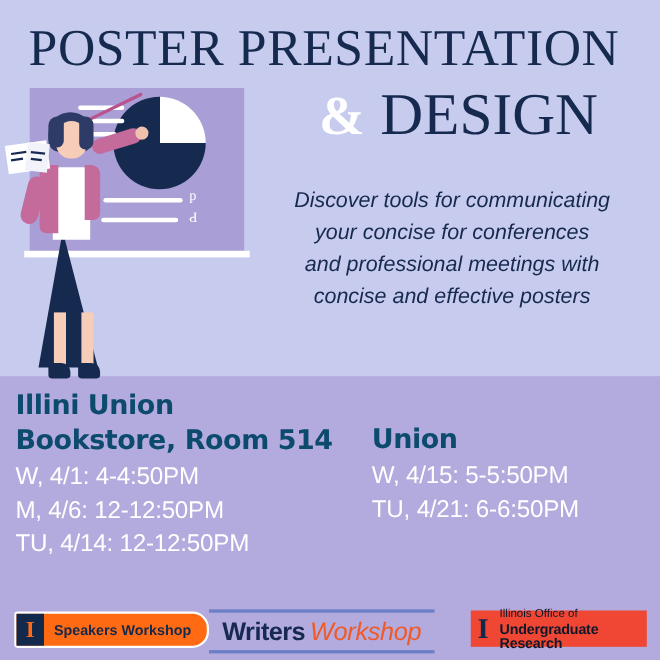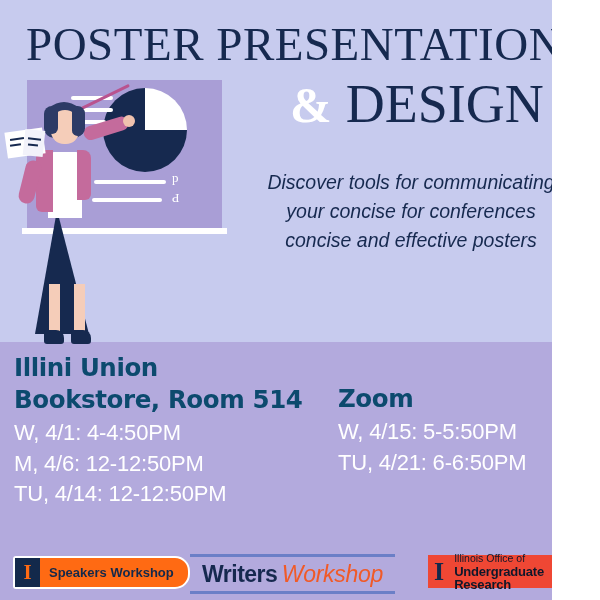--- a/index.html
+++ b/index.html
@@ -2,21 +2,21 @@
 <html><head>
 <meta charset="utf-8">
 <style>
   html, body {
     margin: 0;
     padding: 0;
     background: #ffffff;
   }
   #poster {
     position: relative;
-    width: 552px;
+    width: 600px;
     height: 600px;
     overflow: hidden;
     font-family: "Liberation Sans", sans-serif;
     background: #c7cbee;
   }
   
   .band-top {
     position: absolute;
     left: 0; top: 0;
     width: 600px; height: 342px;
@@ -379,20 +379,21 @@
   <div class="band-bottom"></div>
 
   <div class="title-line1">POSTER PRESENTATION</div>
   <div class="title-line2">
     <span class="amp">&amp;</span><span>DESIGN</span>
   </div>
 
   <div class="desc">
     <div>Discover tools for communicating</div>
     <div>your concise for conferences</div>
+    <div>and professional meetings with</div>
     <div>concise and effective posters</div>
   </div>
 
   <div class="illus">
     <div class="board"></div>
     <div class="pie"></div>
     <div class="bline b1"></div>
     <div class="bline b2"></div>
     <div class="bline b3"></div>
     <div class="bline b4"></div>
@@ -433,21 +434,21 @@
     </div>
     <div class="sched">
       <div>W, 4/1: 4-4:50PM</div>
       <div>M, 4/6: 12-12:50PM</div>
       <div>TU, 4/14: 12-12:50PM</div>
     </div>
   </div>
 
   <div class="venue-right">
     <div class="venue-name">
-      <div>Zoom</div>
+      <div>Union</div>
     </div>
     <div class="sched">
       <div>W, 4/15: 5-5:50PM</div>
       <div>TU, 4/21: 6-6:50PM</div>
     </div>
   </div>
 
   <div class="footer">
 
     <div class="sw-logo">

